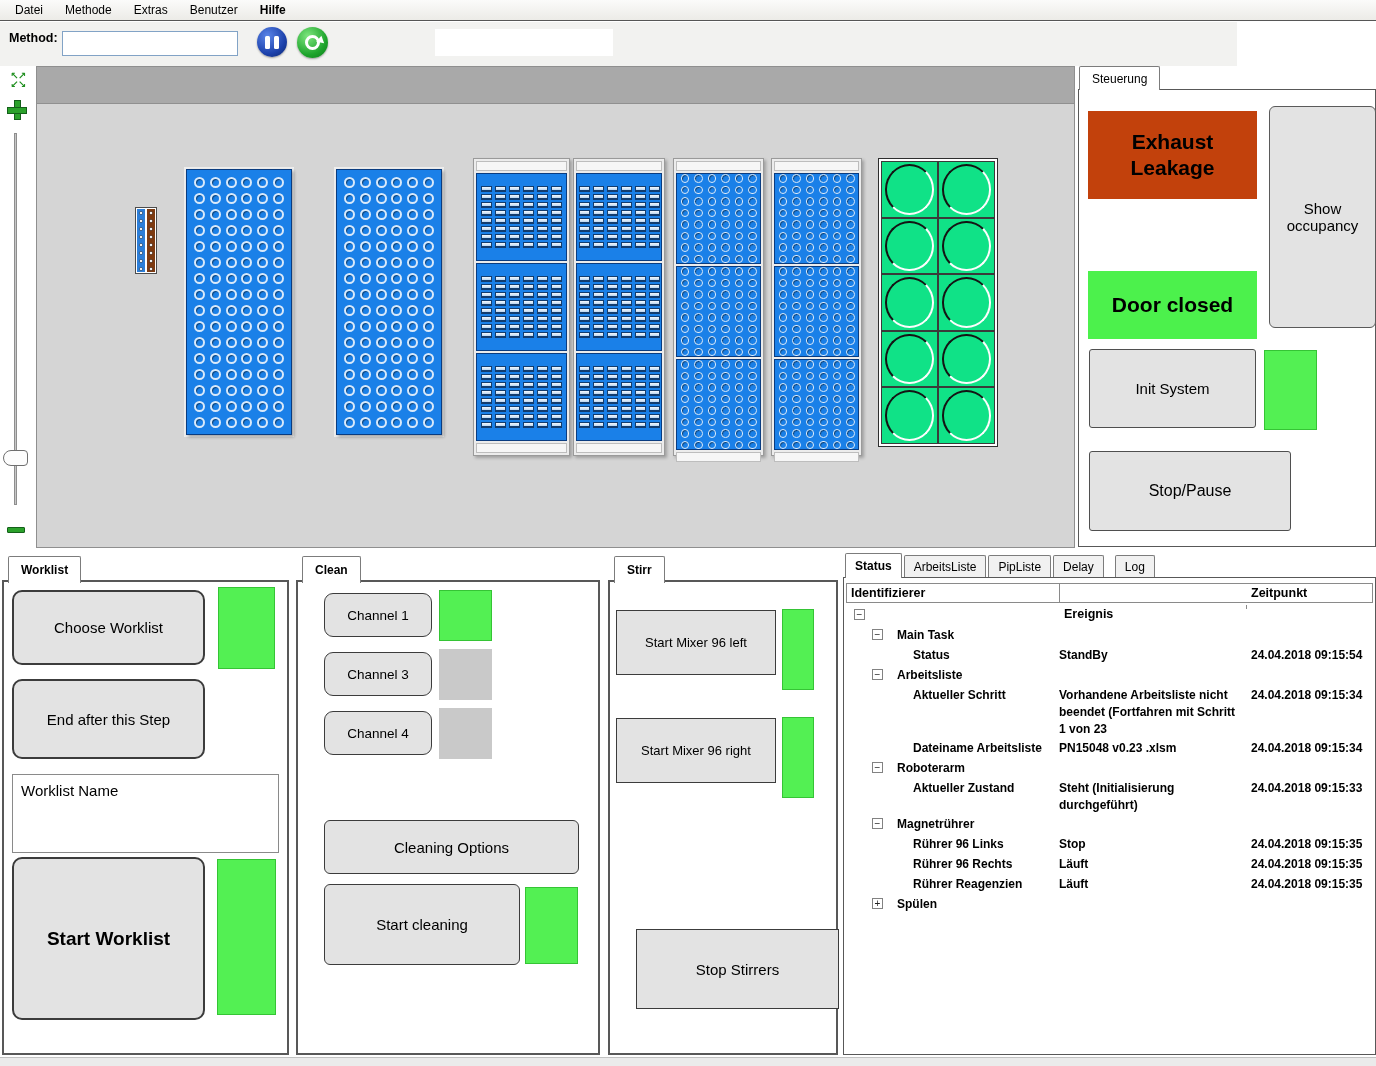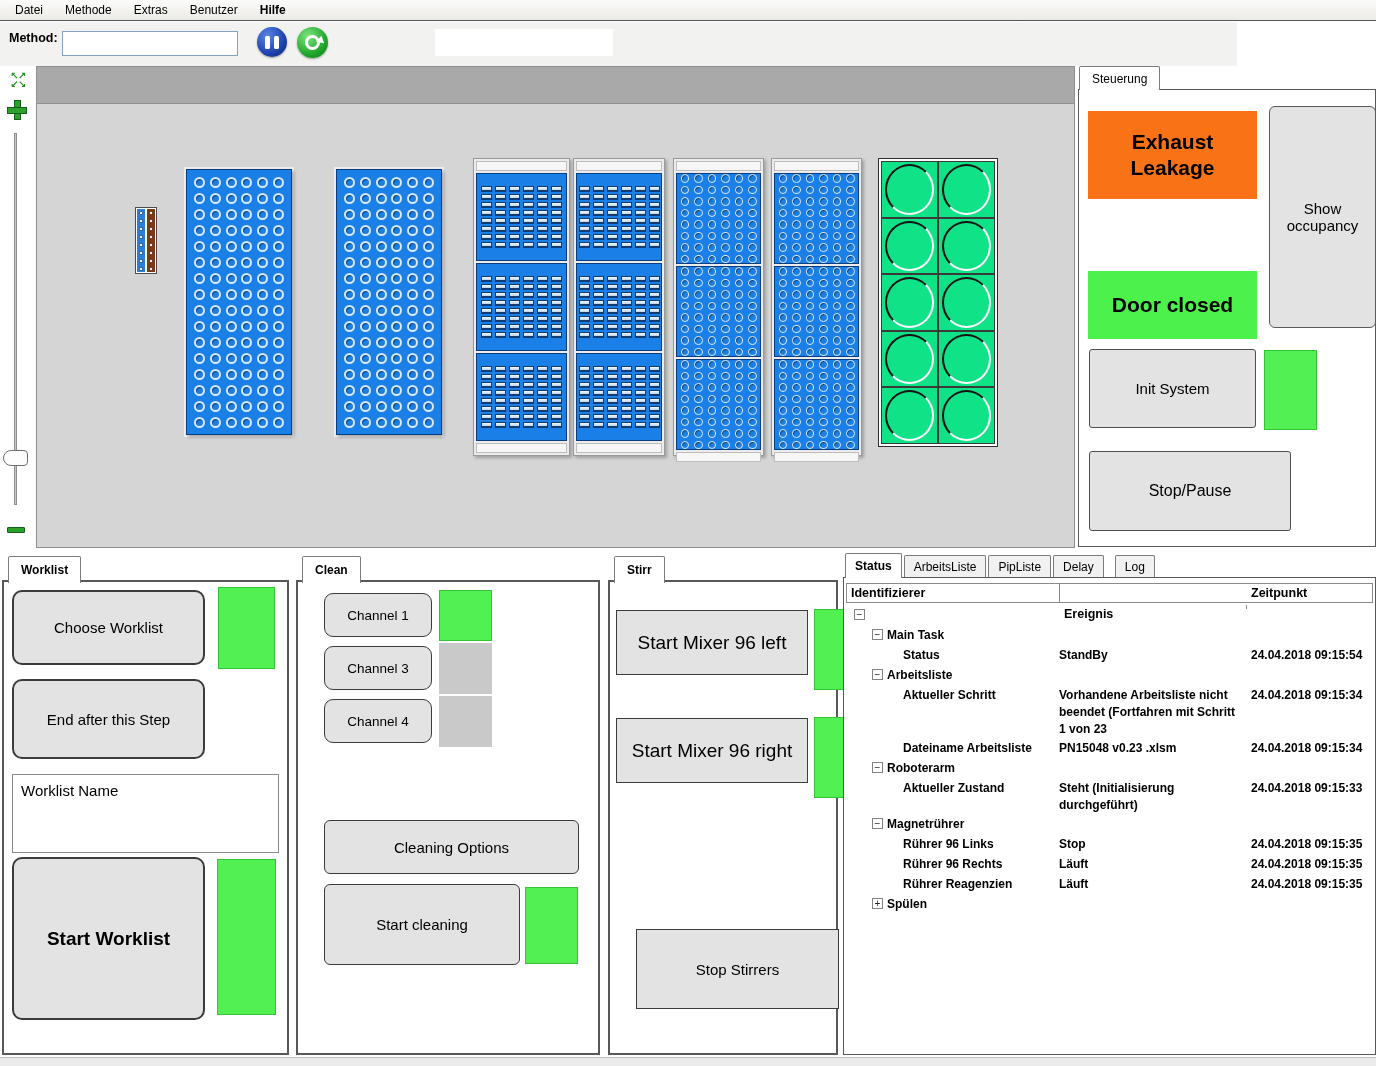--- a/index.html
+++ b/index.html
@@ -70,21 +70,21 @@
   .indicator{background:#c9c9c9;}
   .indicator.on{background:#53f053;border:1px solid #35c435;}
   .tab{position:absolute;background:#fff;border:1px solid #7c7c7c;border-bottom:none;border-radius:2px 2px 0 0;font-size:12px;display:flex;align-items:center;padding:0 12px;z-index:6;}
   .panel-box{position:absolute;background:#fff;border:2px solid #585858;z-index:1;}
 
   
   .tab-steuerung{left:1079px;top:66px;height:24px;}
   .steuerung-box{left:1078px;top:89px;width:298px;height:458px;border-width:1px;}
   .steuerung-box > *{position:absolute;}
   .alarm{display:flex;align-items:center;justify-content:center;text-align:center;font-weight:bold;font-size:21px;line-height:1.25;}
-  .exhaust{left:9px;top:21px;width:169px;height:88px;background:#f97316;}
+  .exhaust{left:9px;top:21px;width:169px;height:88px;background:#c2410c;}
   .waste{left:9px;top:121px;width:169px;height:53px;background:#4cf14c;}
   .door{left:9px;top:181px;width:169px;height:68px;background:#4cf14c;}
   .show-occupancy{left:190px;top:16px;width:107px;height:222px;border-radius:6px;border-color:#5a5a5a;}
   .init-system{left:10px;top:259px;width:167px;height:79px;border-radius:3px;}
   .init-ind{left:185px;top:260px;width:53px;height:80px;}
   .stop-pause{left:10px;top:361px;width:202px;height:80px;border-radius:3px;font-size:16px;}
 
   
   .tab-bottom{top:556px;height:27px;font-weight:bold;}
   .tab-worklist{left:8px;}
@@ -95,54 +95,54 @@
   .worklist-box > *{position:absolute;}
   .choose-worklist{left:8px;top:8px;width:193px;height:75px;border-radius:10px;border-width:2px;border-color:#3c3c3c;}
   .wl-ind1{left:214px;top:5px;width:57px;height:82px;}
   .end-after-step{left:8px;top:97px;width:193px;height:80px;border-radius:10px;border-width:2px;border-color:#3c3c3c;}
   .worklist-name-box{left:8px;top:192px;width:267px;height:79px;background:#fff;border:1px solid #8a8a8a;font-size:15px;padding:7px 0 0 8px;}
   .start-worklist{left:8px;top:275px;width:193px;height:163px;border-radius:10px;border-width:2px;border-color:#3c3c3c;font-weight:bold;font-size:19px;}
   .wl-ind2{left:213px;top:277px;width:59px;height:156px;}
 
   .clean-box{left:296px;top:580px;width:304px;height:475px;}
   .clean-box > *{position:absolute;}
-  .clean-channels{left:26px;top:8px;display:flex;flex-direction:column;gap:2px;}
+  .clean-channels{left:26px;top:8px;display:flex;flex-direction:column;gap:8px;}
   .channel-row{display:flex;height:51px;position:static !important;}
   .channel-btn{width:108px;height:44px;margin-top:3px;border-radius:9px;font-size:13.5px;border-width:1.5px;border-color:#3c3c3c;}
   .channel-ind{margin-left:7px;width:53px;height:51px;}
   .cleaning-options{left:26px;top:238px;width:255px;height:54px;border-radius:6px;border-width:1.5px;border-color:#3c3c3c;}
   .start-cleaning{left:26px;top:302px;width:196px;height:81px;border-radius:6px;border-width:1.5px;border-color:#3c3c3c;}
   .clean-ind{left:227px;top:305px;width:53px;height:77px;}
 
   .stirr-box{left:608px;top:580px;width:230px;height:475px;}
   .stirr-box > *{position:absolute;}
   .stirr-mixers{left:6px;top:27px;display:flex;flex-direction:column;gap:27px;}
   .mixer-row{display:flex;height:81px;position:static !important;}
-  .mixer-btn{width:192px;height:65px;margin-top:1px;font-size:19px;border-color:#3c3c3c;}
+  .mixer-btn{width:160px;height:65px;margin-top:1px;font-size:13px;border-color:#3c3c3c;}
   .mixer-ind{margin-left:6px;width:32px;height:81px;}
   .stop-stirrers{left:6px;top:347px;width:203px;height:80px;border-color:#3c3c3c;margin-left:20px;}
 
   
   .status-tabs{position:absolute;left:845px;top:553px;display:flex;gap:2px;align-items:flex-start;z-index:6;}
   .status-tabs .tab{position:static;height:22px;margin-top:2px;background:#f1f1f1;font-weight:normal;padding:0 9px;}
   .status-tabs .tab.active{height:25px;margin-top:0;background:#fff;font-weight:bold;}
   .status-tabs .tab:last-child{margin-left:9px;}
   .status-box{left:843px;top:577px;width:533px;height:478px;border-width:1px;}
   .status-header{position:absolute;left:2px;right:2px;top:5px;height:20px;display:flex;border:1px solid #8a8a8a;font-weight:bold;font-size:12.5px;background:#fff;}
   .sh{padding:2px 4px;border-right:1px solid #8a8a8a;}
   .sh1{width:213px;}
   .sh2{width:187px;margin-top:21px;}
   .sh3{flex:1;border-right:none;}
   .status-tree{position:absolute;left:2px;right:2px;top:27px;bottom:2px;font-size:12px;font-weight:600;overflow:hidden;}
   .tree-row{display:flex;min-height:20px;align-items:flex-start;padding-top:2px;line-height:17px;}
   .tc1{width:213px;display:flex;align-items:flex-start;}
   .tc2{width:187px;padding-right:8px;}
   .tc3{flex:1;padding-left:5px;}
   .expander{width:11px;height:11px;flex:0 0 auto;border:1px solid #828282;background:#fff;font-size:10px;line-height:9px;text-align:center;font-weight:normal;color:#222;margin:2px 4px 0 0;}
-  .tree-label{white-space:nowrap;}
+  .tree-label{white-space:nowrap;margin-left:10px;}
 
   .footer{position:absolute;left:0;top:1057px;width:1376px;height:9px;background:#ebebeb;border-top:1px solid #c2c2c2;}
 </style>
 </head>
 <body>
 
 <div id="page" data-name="app-window">
 
   <div class="menubar" data-name="menubar">
       <div class="menu-item" data-name="menu-item-datei">Datei</div>

